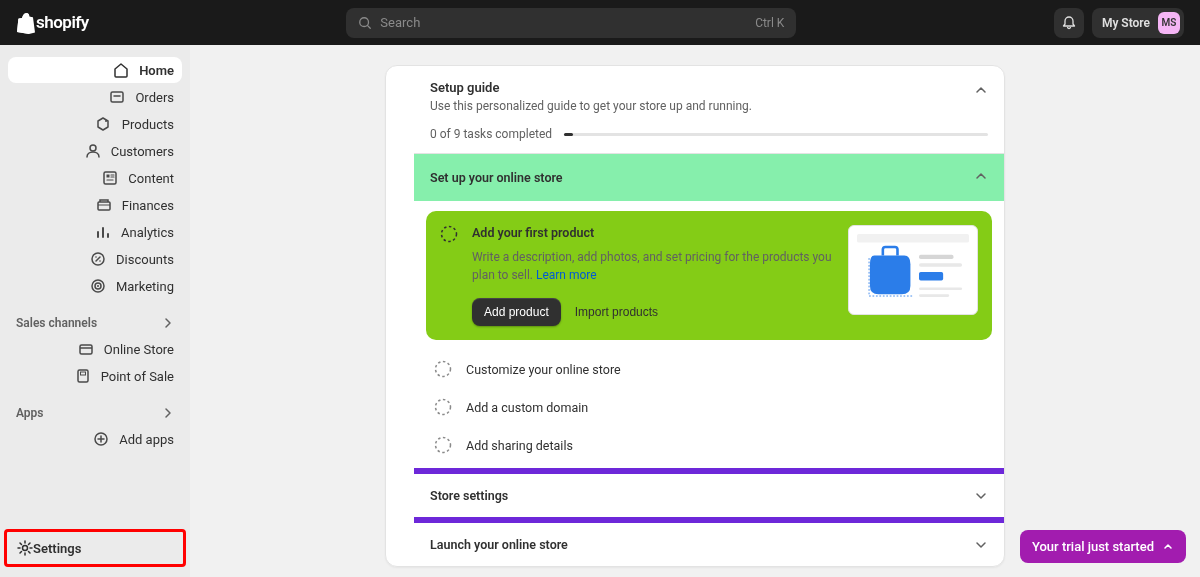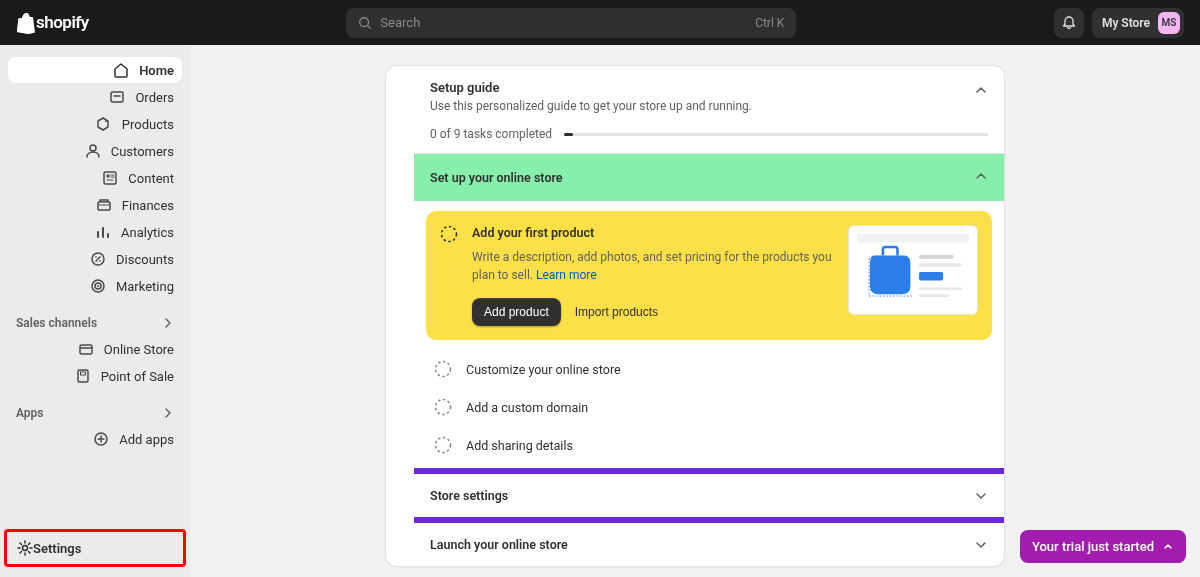--- a/index.html
+++ b/index.html
@@ -46,21 +46,21 @@
     .progress-bar { flex: 1; height: 3px; background: #e3e3e3; border-radius: 2px; position: relative; }
     .progress-fill { position: absolute; left: 0; top: 0; height: 100%; width: 2%; background: #303030; border-radius: 2px; }
     .card-chevron { position: absolute; right: 16px; top: 16px; color: #616161; cursor: pointer; }
     .card-chevron svg { width: 14px; height: 14px; }
     
     .section { border-top: 1px solid #e3e3e3; }
     .section-header { padding: 14px 16px; display: flex; align-items: center; justify-content: space-between; background: #86efac; cursor: pointer; }
     .section-title { font-size: 12.5px; font-weight: 600; color: #303030; }
     .section-chevron svg { width: 14px; height: 14px; color: #616161; }
     
-    .task-card { margin: 10px 12px; background: #fde047; border-radius: 10px; padding: 14px; display: flex; gap: 14px; align-items: flex-start; }
+    .task-card { margin: 10px 12px; background: #84cc16; border-radius: 10px; padding: 14px; display: flex; gap: 14px; align-items: flex-start; }
     .task-circle { width: 18px; height: 18px; flex-shrink: 0; }
     .task-body { flex: 1; }
     .task-title { font-size: 12.5px; font-weight: 600; color: #303030; margin-bottom: 8px; }
     .task-desc { font-size: 12px; color: #616161; line-height: 1.5; }
     .task-link { color: #005bd3; text-decoration: none; cursor: pointer; }
     .task-actions { margin-top: 14px; display: flex; gap: 14px; align-items: center; }
     .btn-primary { background: #303030; color: #fff; border: none; border-radius: 8px; padding: 7px 12px; font-size: 12px; font-weight: 500; cursor: pointer; box-shadow: 0 1px 2px rgba(0,0,0,0.3), inset 0 1px 0 rgba(255,255,255,0.1); }
     .btn-text { background: none; border: none; color: #303030; font-size: 12px; font-weight: 500; cursor: pointer; }
     .task-thumb { width: 130px; height: 90px; background: #fff; border: 1px solid #e3e3e3; border-radius: 6px; padding: 8px; flex-shrink: 0; }
     

